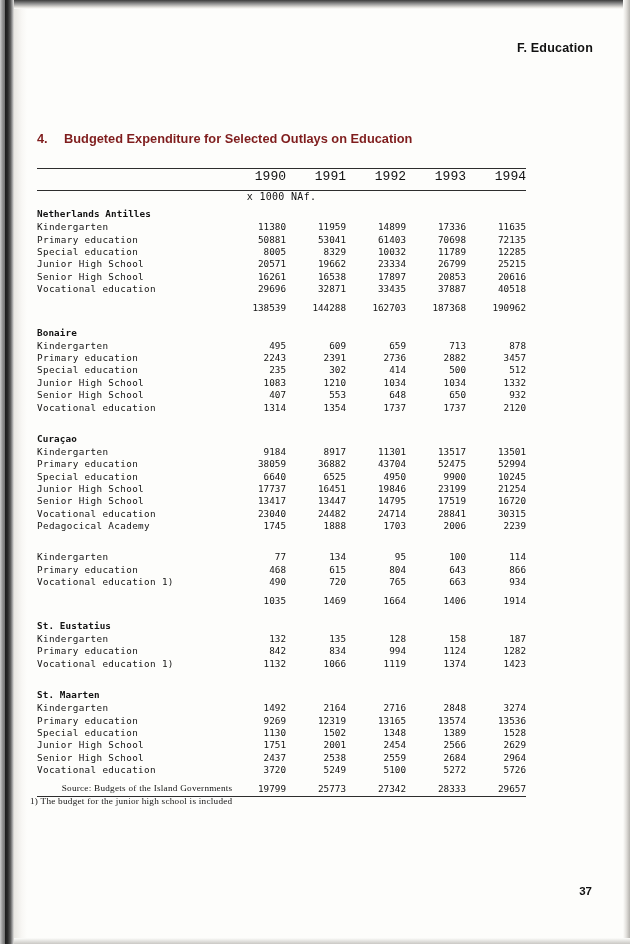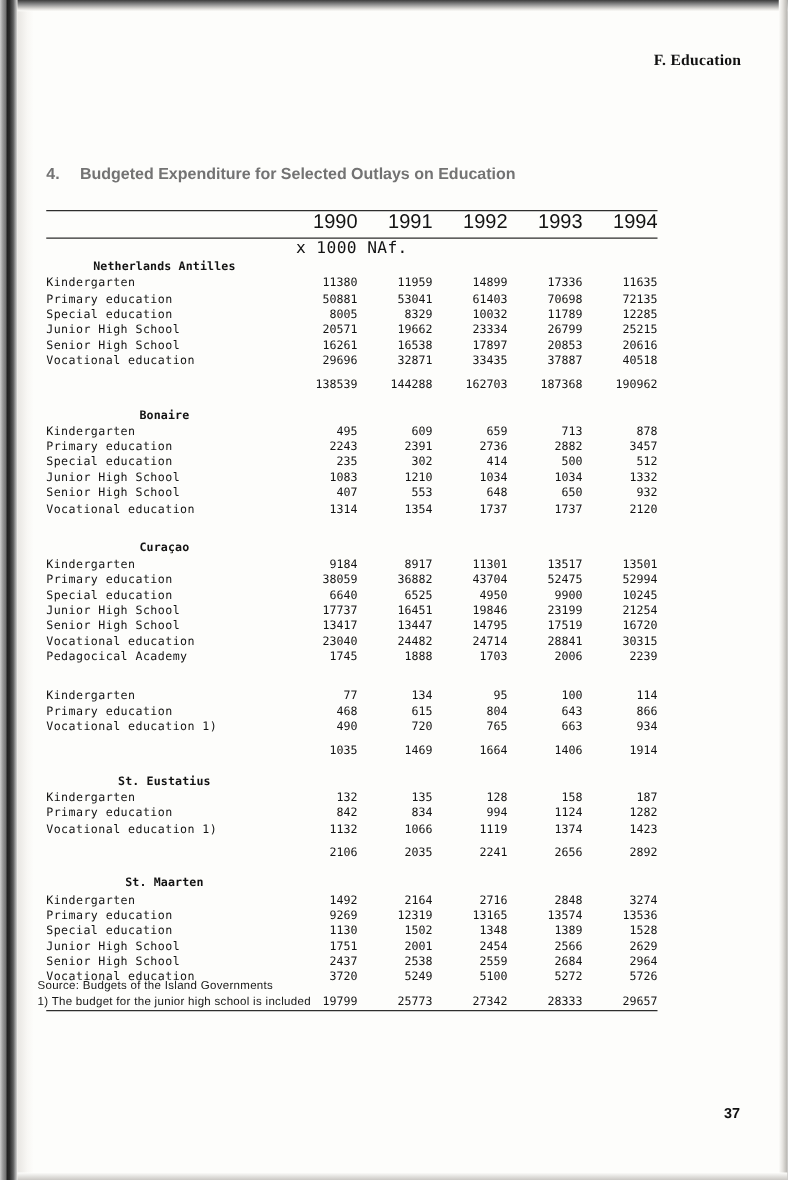--- a/index.html
+++ b/index.html
@@ -57,37 +57,37 @@
     left: 14px; bottom: 0;
     width: 616px; height: 6px;
     background: linear-gradient(to top, #cac8c4 0%, #fdfdfb 100%);
   }
 
   
   #running-head {
     position: absolute;
     right: 37px;
     top: 41px;
-    font-family: Liberation Serif, serif;
+    font-family: Liberation Sans, sans-serif;
     font-weight: bold;
     font-size: 12.5px;
     letter-spacing: 0.2px;
     color: #111;
     padding-left: 29px;
   }
 
   
   #table-title {
     position: absolute;
     left: 37px;
     top: 131px;
     font-family: "Liberation Sans", sans-serif;
     font-weight: bold;
     font-size: 12.8px;
-    color: #737373;
+    color: #7f1d1d;
     white-space: nowrap;
   }
   #table-title .tnum {
     display: inline-block;
     width: 27px;
   }
 
   
   #stat-table {
     position: absolute;
@@ -123,57 +123,57 @@
     white-space: nowrap;
   }
   td.num, th.num {
     text-align: right;
     white-space: nowrap;
     padding-right: 8px;
   }
 
   
   .hdr-years th {
-    font-family: Liberation Sans, sans-serif;
-    font-size: 16px;
+    font-family: Liberation Mono, monospace;
+    font-size: 13px;
     color: #121212;
     height: 21px;
     vertical-align: middle;
   }
   .hdr-unit td {
     text-align: center;
-    font-size: 13px;
+    font-size: 10px;
     height: 17px;
     vertical-align: middle;
     letter-spacing: 0.3px;
   }
 
   
   tr.data-row td { height: 12.35px; }
   tr.group-head td {
     height: 13.2px;
     font-weight: bold;
     letter-spacing: 0.1px;
-    text-align: center;
   }
   td.indent { padding-left: 14px; letter-spacing: 0.35px; }
   tr.total-row td { height: 12.35px; }
   tr.spacer-sm td { height: 7px; }
   tr.spacer-md td { height: 12px; }
 
   
   #footnotes {
     position: absolute;
     left: 30px;
     top: 782px;
-    font-family: Liberation Sans, sans-serif;
+    font-family: Liberation Serif, serif;
     font-size: 9.2px;
     line-height: 12.6px;
     color: #161616;
     letter-spacing: 0.25px;
+    text-align: right;
   }
 
   
   #page-number {
     position: absolute;
     right: 38px;
     bottom: 47px;
     font-family: "Liberation Sans", sans-serif;
     font-weight: bold;
     font-size: 11.5px;
@@ -515,28 +515,20 @@
             <td class="label indent">Vocational education 1)</td>
             <td class="num">1132</td>
             <td class="num">1066</td>
             <td class="num">1119</td>
             <td class="num">1374</td>
             <td class="num">1423</td>
           </tr>
           <tr class="spacer-sm">
             <td colspan="6"></td>
           </tr>
-          <tr class="total-row">
-            <td class="label indent"></td>
-            <td class="num">2106</td>
-            <td class="num">2035</td>
-            <td class="num">2241</td>
-            <td class="num">2656</td>
-            <td class="num">2892</td>
-          </tr>
           <tr class="spacer-md">
             <td colspan="6"></td>
           </tr>
           <tr class="group-head">
             <td class="label">St. Maarten</td>
             <td class="num"></td>
             <td class="num"></td>
             <td class="num"></td>
             <td class="num"></td>
             <td class="num"></td>

